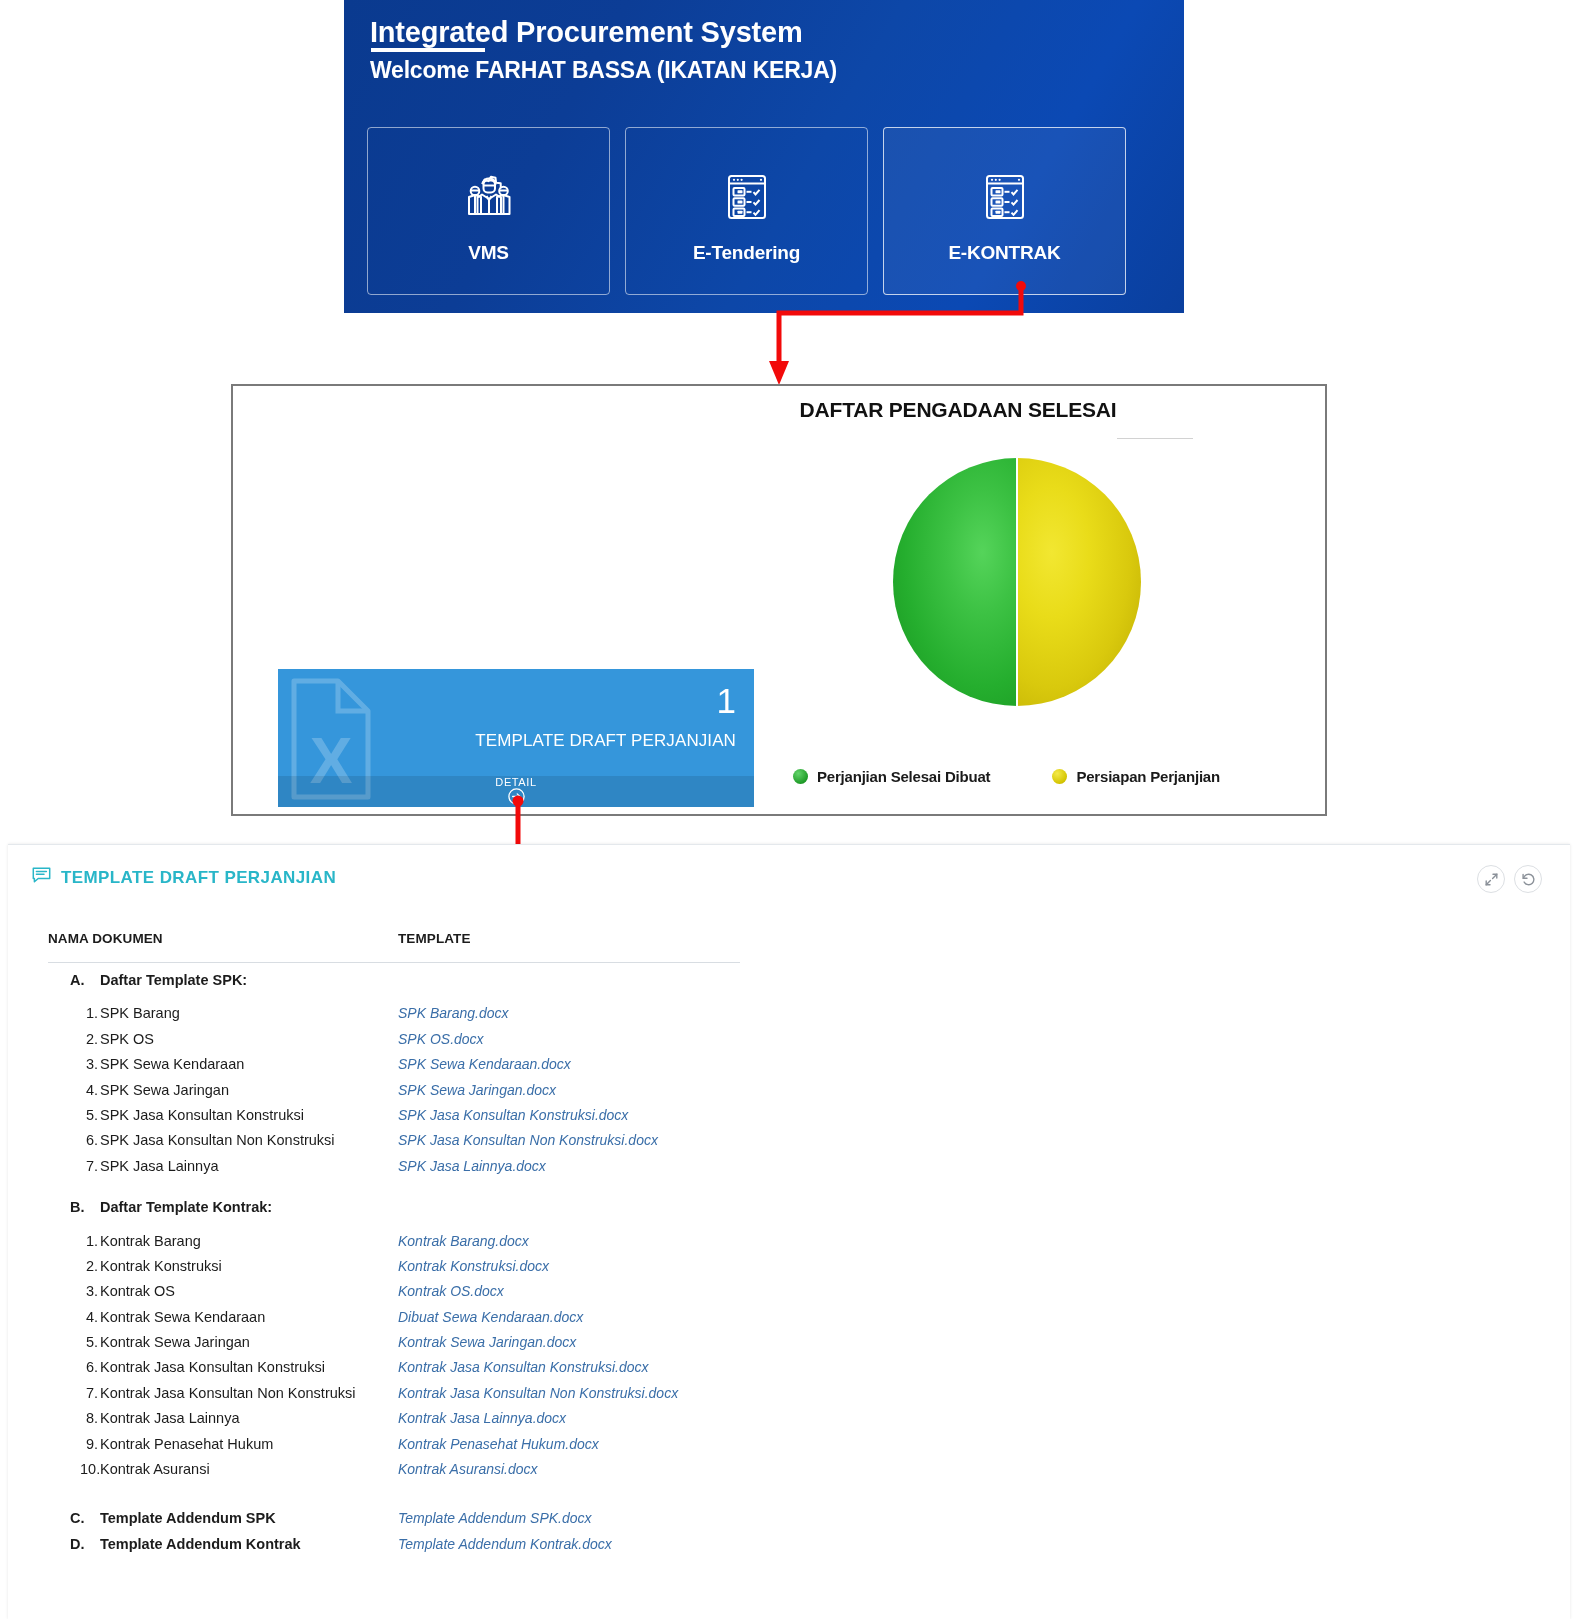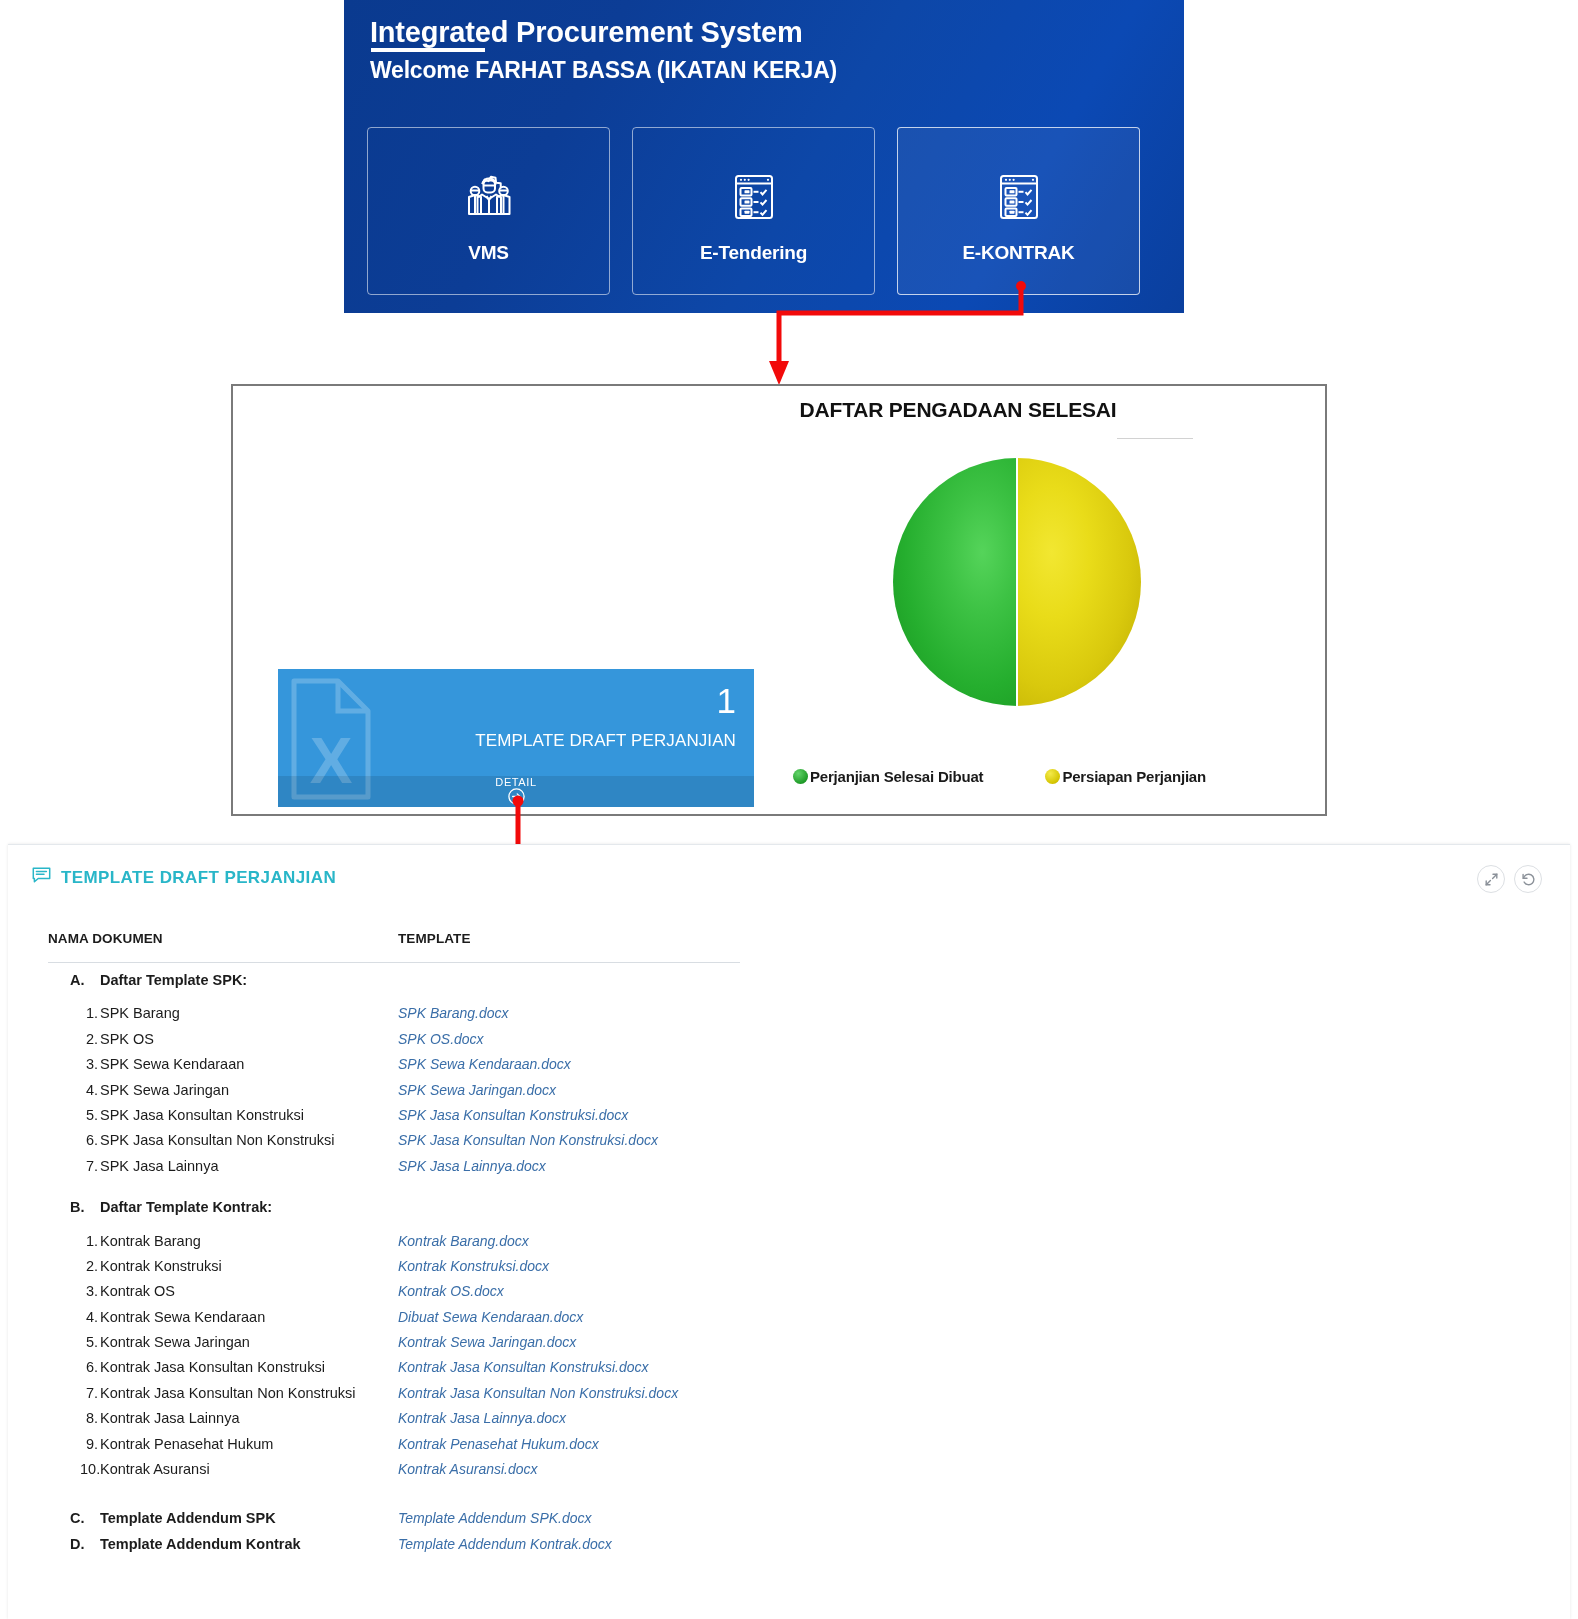--- a/index.html
+++ b/index.html
@@ -50,21 +50,21 @@
     font-size: 23px;
     font-weight: bold;
     color: #ffffff;
     letter-spacing: -0.2px;
   }
   .tiles {
     position: absolute;
     left: 23px;
     top: 127px;
     display: flex;
-    gap: 22px;
+    gap: 15px;
   }
   .tile {
     width: 243px;
     height: 168px;
     border: 1px solid rgba(255,255,255,0.55);
     border-radius: 4px;
     display: flex;
     flex-direction: column;
     align-items: center;
     justify-content: center;
@@ -160,21 +160,21 @@
     position: absolute;
     left: 560px;
     top: 382px;
     display: flex;
     gap: 62px;
     align-items: center;
   }
   .legend-item {
     display: flex;
     align-items: center;
-    gap: 2px;
+    gap: 9px;
   }
   .legend-dot {
     width: 15px;
     height: 15px;
     border-radius: 50%;
     flex: none;
   }
   .legend-label {
     font-size: 15px;
     font-weight: bold;

